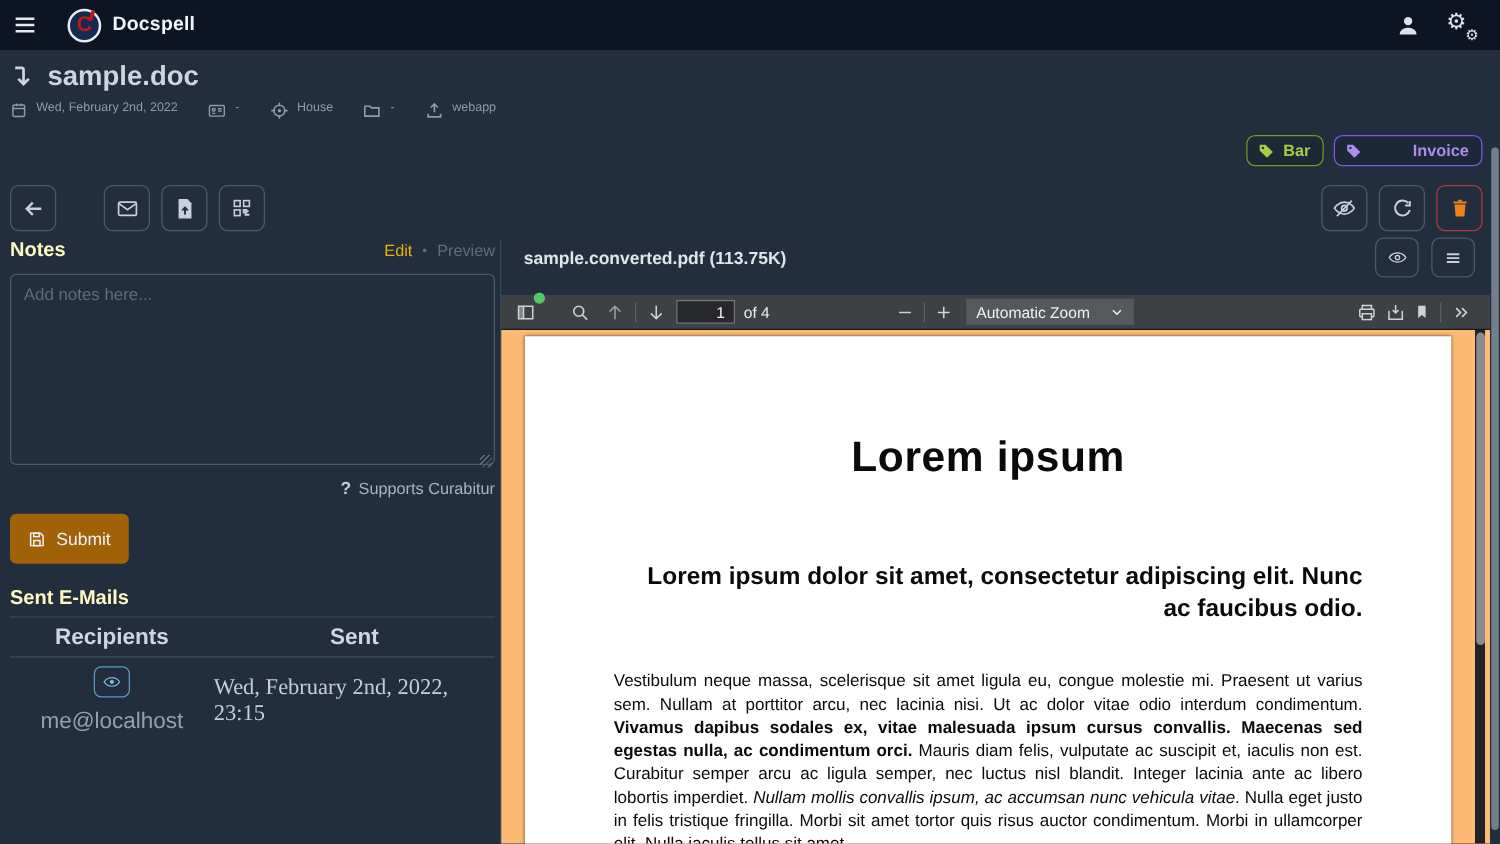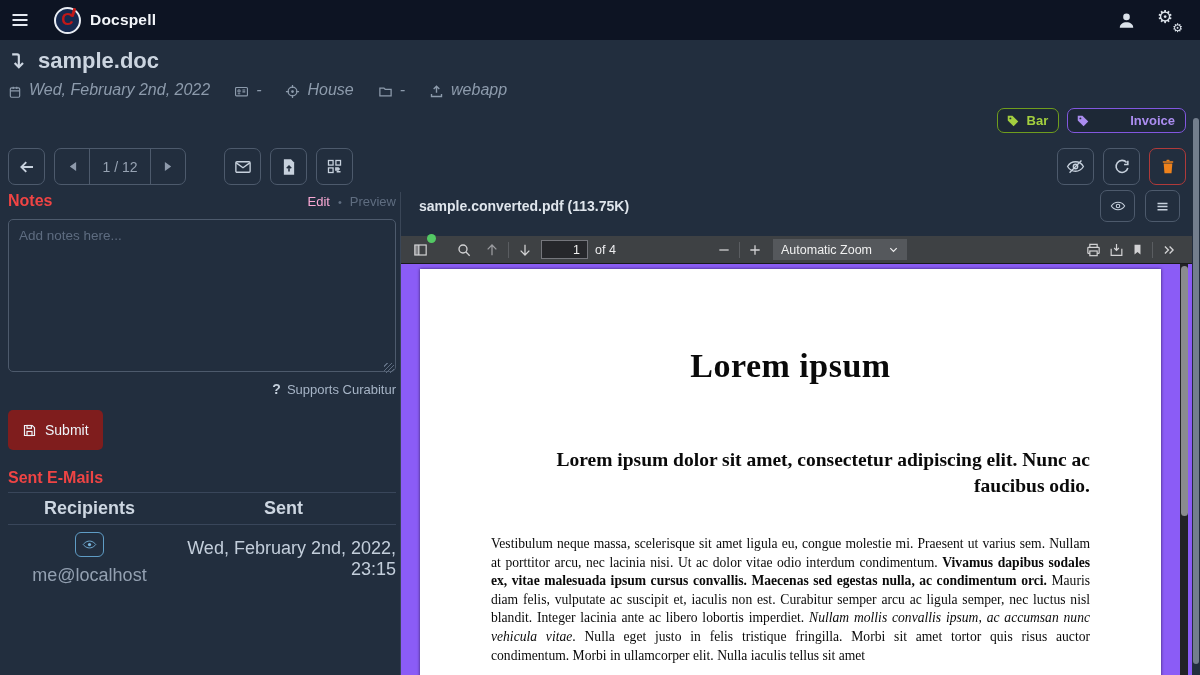--- a/index.html
+++ b/index.html
@@ -17,21 +17,21 @@
   .brand-name { color:#f2f5f9; font-weight:bold; font-size:15.5px; letter-spacing:.2px; }
   .topbar-right { margin-left:auto; display:flex; align-items:center; gap:8px; padding-right:12px; }
   .topbar-icon-btn { width:36px; height:36px; display:flex; align-items:center; justify-content:center; color:#dbe2ea; cursor:pointer; }
   .cogs { position:relative; width:22px; height:20px; color:#dbe2ea; }
   .cogs .g1{ position:absolute; left:-2px; top:-3px; font-size:18px; line-height:20px;}
   .cogs .g2{ position:absolute; right:-2px; bottom:-4px; font-size:12px; line-height:12px;}
 
   
   .doc-title-row { position:absolute; top:48px; left:8px; display:flex; align-items:center; gap:10px; color:#cdd6e1; }
   .doc-title { font-size:22px; font-weight:bold; color:#ccd5e0; }
-  .doc-meta-row { position:absolute; top:81px; left:8px; display:flex; align-items:flex-end; gap:7px; color:#8d9bac; font-size:16px;font-style:italic; }
+  .doc-meta-row { position:absolute; top:81px; left:8px; display:flex; align-items:flex-start; gap:7px; color:#8d9bac; font-size:10px; }
   .meta-gap { width:10px; }
 
   
   .tags-row { position:absolute; top:108px; right:14px; display:flex; gap:8px; }
   .tag { display:flex; align-items:center; gap:7px; height:25px; padding:0 10px 0 8px; border-radius:7px; font-size:13px; font-weight:bold; cursor:pointer; background:rgba(0,0,0,.12); }
   .tag-green { border:1px solid #6f9d1d; color:#a3cf3f; }
   .tag-purple { border:1px solid #8257e0; color:#ab8df0;gap:40px; }
 
   
   .toolbar-row { position:absolute; top:148px; left:8px; right:14px; display:flex; justify-content:space-between; }
@@ -39,39 +39,39 @@
   .tb-btn { min-width:37px; height:37px; border:1px solid #4d5a6c; border-radius:7px; display:flex; align-items:center; justify-content:center; color:#c7d1dd; cursor:pointer; background:transparent; }
   .pager { display:flex; height:37px; border:1px solid #4d5a6c; border-radius:7px; overflow:hidden; }
   .pager-seg { display:flex; align-items:center; justify-content:center; color:#8e9aab; cursor:pointer; }
   .pager-prev,.pager-next { width:34px; font-size:11px; }
   .pager-page { width:62px; border-left:1px solid #4d5a6c; border-right:1px solid #4d5a6c; font-size:14px; color:#97a3b3; cursor:default; }
   .tb-btn.danger { border:1px solid #b03a3a; color:#ef821c; }
 
   
   .left-col { position:absolute; top:192px; left:8px; width:388px; }
   .notes-header { display:flex; align-items:baseline; }
-  .section-heading { font-size:16px; font-weight:bold; color:#ef4444; }
+  .section-heading { font-size:16px; font-weight:bold; color:#fef9c3; }
   .notes-links { margin-left:auto; display:flex; align-items:center; gap:8px; font-size:13px; }
-  .link-active { color:#f9a8d4; cursor:pointer; }
+  .link-active { color:#eab308; cursor:pointer; }
   .link-dim { color:#5f6d80; cursor:pointer; }
   .dot-sep { color:#5f6d80; font-size:11px; }
   .notes-textarea { margin-top:9px; width:388px; height:153px; background:transparent; border:1px solid #4d5a6c; border-radius:5px; resize:none; padding:8px 10px; font-family:"Liberation Sans",sans-serif; font-size:13.5px; color:#cbd4df; position:relative; }
   .notes-textarea::placeholder { color:#5e6c80; }
   .ta-wrap{ position:relative; }
   .ta-resize { position:absolute; right:2px; bottom:3px; width:10px; height:10px; background:repeating-linear-gradient(135deg,transparent 0 2px,#5e6c80 2px 3px); pointer-events:none; }
   .md-hint { margin-top:5px; text-align:right; font-size:13px; color:#a6b4c6; display:flex; justify-content:flex-end; align-items:center; gap:6px; }
   .q-icon { font-weight:bold; font-size:14px; color:#c3cedb; }
-  .submit-btn { margin-top:13px; display:inline-flex; align-items:center; gap:8px; background:#7f1d1d; color:#eef3f8; border:none; border-radius:5px; height:40px; padding:14px 14px; font-size:14px; font-family:"Liberation Sans",sans-serif; cursor:pointer; }
+  .submit-btn { margin-top:13px; display:inline-flex; align-items:center; gap:8px; background:#a16207; color:#eef3f8; border:none; border-radius:5px; height:40px; padding:14px 14px; font-size:14px; font-family:"Liberation Sans",sans-serif; cursor:pointer; }
   .sent-heading { margin-top:19px; }
   .sent-table { width:100%; margin-top:5px; border-collapse:collapse; font-size:18px; }
   .sent-table thead th { border-top:1px solid #39465a; border-bottom:1px solid #39465a; color:#cdd6e1; font-weight:bold; padding:5px 0; text-align:center; }
   .sent-table td { padding:7px 0; }
   .cell-recipients { display:flex; align-items:center; gap:8px; color:#93a0b1;flex-direction:column; }
   .view-mail-btn { width:29px; height:25px; border:1px solid #5f9cc5; border-radius:6px; display:flex; align-items:center; justify-content:center; color:#79b8e0; cursor:pointer; background:transparent; }
-  .cell-sent { color:#c3cedb; text-align:right; }
+  .cell-sent { color:#c3cedb; text-align:left;font-family:Liberation Serif, serif; }
 
   
   .pdf-panel { position:absolute; top:192px; left:400px; width:792px; bottom:0; border-left:1px solid #3a4657; display:flex; flex-direction:column; }
   .pdf-header { height:44px; display:flex; align-items:center; padding:0 12px 16px 18px; }
   .pdf-file-label { font-size:14px; font-weight:bold; color:#dfe5ec; }
   .pdf-header-btns { margin-left:auto; display:flex; gap:10px; }
   .pdf-hbtn { width:35px; height:32px; border:1px solid #4d5a6c; border-radius:7px; display:flex; align-items:center; justify-content:center; color:#c7d1dd; cursor:pointer; }
 
   .pdfjs-toolbar { height:28px; background:#3e4144; border-bottom:1px solid #191a1c; display:flex; align-items:center; color:#d2d2d4; position:relative; padding:0 8px; }
   .pj-btn { height:24px; display:flex; align-items:center; justify-content:center; cursor:pointer; padding:0 3px; position:relative; }
@@ -79,21 +79,21 @@
   .green-dot { position:absolute; top:-4px; right:-4px; width:9px; height:9px; border-radius:50%; background:#53c964; }
   .pj-page-input { width:47px; height:19px; background:#26272b; border:1px solid #75767c; color:#f0f0f0; font-size:12.5px; text-align:right; padding-right:7px; margin:0 7px 0 5px; font-family:"Liberation Sans",sans-serif; }
   .pj-of { font-size:12.5px; color:#ececee; }
   .pj-zoom-select { height:21px; background:#55585c; color:#f0f0f0; font-size:12.5px; display:flex; align-items:center; padding:0 8px; gap:16px; margin-left:8px; cursor:pointer; min-width:118px;text-align:right; }
   .pj-left-abs { position:absolute; left:8px; display:flex; align-items:center; }
   .pj-find { position:absolute; left:52px; display:flex; align-items:center; }
   .pj-mid { position:absolute; left:80px; display:flex; align-items:center; }
   .pj-zoomgrp { position:absolute; left:313px; display:flex; align-items:center; }
   .pj-right { position:absolute; right:12px; display:flex; align-items:center; }
 
-  .pdf-viewer { flex:1; background:#8b5cf6; position:relative; overflow:hidden;font-family:Liberation Serif, serif; }
+  .pdf-viewer { flex:1; background:#fdba74; position:relative; overflow:hidden; }
   .pdf-page { position:absolute; top:5px; left:19px; width:741px; height:500px; background:#ffffff; box-shadow:0 0 3px rgba(0,0,0,.6); padding:78px 71px 0 71px; color:#0a0a0a; }
   .pdf-h1 { font-size:34px; font-weight:bold; text-align:center; letter-spacing:.5px; }
   .pdf-h2 { margin-top:62px; font-size:19.5px; font-weight:bold; line-height:26px; text-indent:22px;text-align:right; }
   .pdf-body { margin-top:36px; font-size:13.6px; line-height:18.6px; text-align:justify; }
   .pdf-scrollbar { position:absolute; top:0; bottom:0; right:4px; width:8px; background:#222226; }
   .pdf-scroll-thumb { position:absolute; top:2px; right:0.5px; width:7px; height:250px; border-radius:4px; background:#8a8b8f; }
 
   
   .win-scrollbar { position:absolute; top:40px; bottom:0; right:0; width:8px; }
   .win-scroll-thumb { position:absolute; top:78px; right:1px; width:6px; height:546px; border-radius:3px; background:#737e8d; }
@@ -183,33 +183,20 @@
     <span>Invoice</span>
   </div>
 </div>
 
 <div class="toolbar-row">
   <div class="tb-group">
     <div class="tb-btn">
       <svg class="ic" width="18" height="18" viewBox="0 0 24 24" stroke="currentColor" stroke-width="2.5" fill="none">
           <path d="M20 12H5M11 5.5 4.5 12l6.5 6.5"></path>
         </svg>
-    </div>
-    <div class="pager">
-      <div class="pager-seg pager-prev">
-        <svg class="ic" width="9" height="11" viewBox="0 0 10 12" fill="#8e9aab">
-            <path d="M9 1v10L2 6z"></path>
-          </svg>
-      </div>
-      <div class="pager-seg pager-page">1 / 12</div>
-      <div class="pager-seg pager-next">
-        <svg class="ic" width="9" height="11" viewBox="0 0 10 12" fill="#8e9aab">
-            <path d="M1 1v10l7-5z"></path>
-          </svg>
-      </div>
     </div>
     <div style="width:20px"></div>
     <div class="tb-btn">
       <svg class="ic" width="18" height="18" viewBox="0 0 24 24" stroke="currentColor" stroke-width="1.8" fill="none">
           <rect x="2.5" y="5" width="19" height="14" rx="1.5"></rect>
           <path d="M3 6.5l9 6.5 9-6.5"></path>
         </svg>
     </div>
     <div class="tb-btn">
       <svg class="ic" width="16" height="18" viewBox="0 0 24 28" fill="currentColor">

